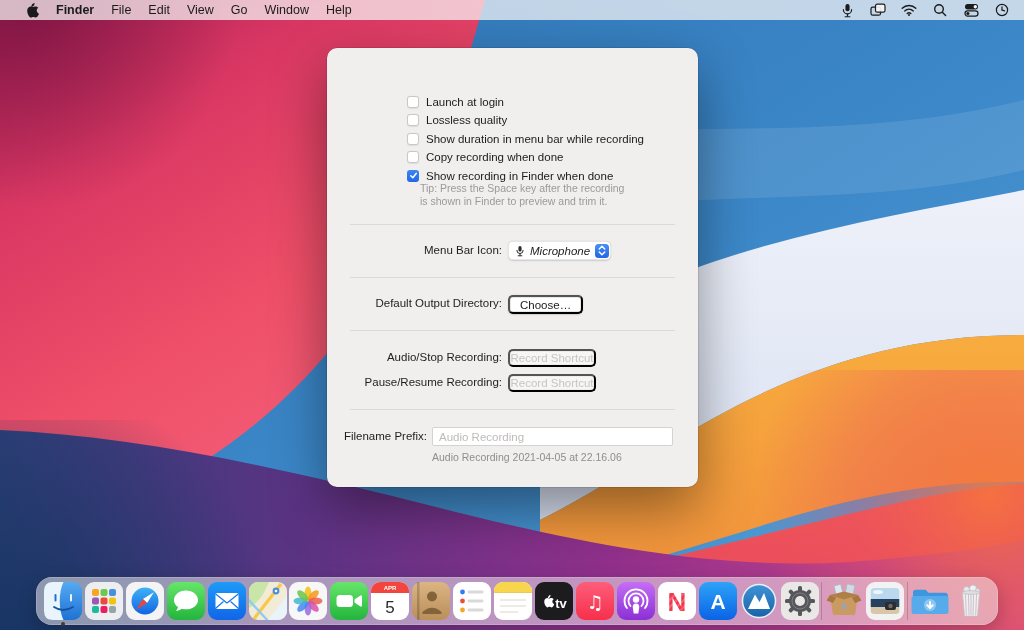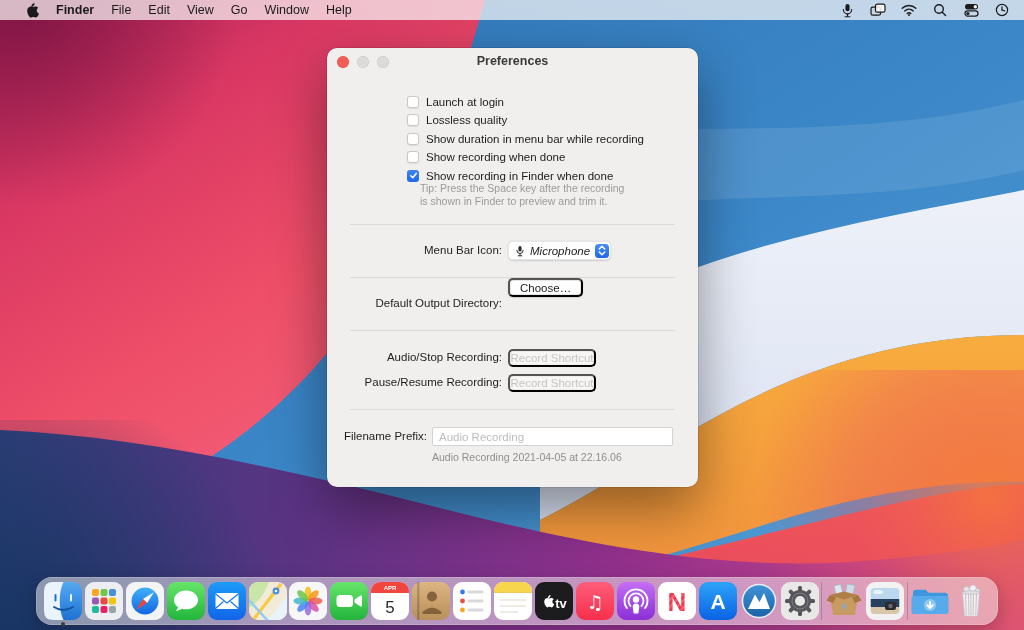--- a/index.html
+++ b/index.html
@@ -234,45 +234,37 @@
         <circle cx="7" cy="7" r="5.6"></circle>
             <line x1="7" y1="7" x2="7" y2="3.8"></line>
             <line x1="7" y1="7" x2="9.6" y2="7.9"></line>
       </g>
         </svg>
     </span>
   </div>
 </div>
 
 <div class="win">
-  <div class="titlebar">
-    <div class="traffic">
-      <span class="tl close"></span>
-      <span class="tl dim"></span>
-      <span class="tl dim"></span>
-    </div>
-    <div class="wtitle">Preferences</div>
-  </div>
 
   <div class="cb-group">
     <label class="cb-row">
       <span class="cb-box"></span>
       <span class="cb-label">Launch at login</span>
     </label>
     <label class="cb-row">
       <span class="cb-box"></span>
       <span class="cb-label">Lossless quality</span>
     </label>
     <label class="cb-row">
       <span class="cb-box"></span>
       <span class="cb-label">Show duration in menu bar while recording</span>
     </label>
     <label class="cb-row">
       <span class="cb-box"></span>
-      <span class="cb-label">Show recording when done</span>
+      <span class="cb-label">Copy recording when done</span>
     </label>
     <label class="cb-row checked">
       <span class="cb-box">
           <svg class="check-glyph" viewBox="0 0 10 10">
             <polyline points="2,5.3 4.2,7.5 8,2.7"></polyline>
           </svg>
         </span>
       <span class="cb-label">Show recording in Finder when done</span>
     </label>
   </div>
@@ -301,21 +293,21 @@
         <polyline points="1,4.4 4,1.4 7,4.4"></polyline>
             <polyline points="1,7.6 4,10.6 7,7.6"></polyline>
       </g>
         </svg>
     </span>
   </div>
 
   <div class="sep" style="top:229px"></div>
 
   <span class="form-label" style="top:249px">Default Output Directory:</span>
-  <button class="btn" style="top:230px">Choose…</button>
+  <button class="btn" style="top:247px">Choose…</button>
 
   <div class="sep" style="top:282px"></div>
 
   <span class="form-label" style="top:303px">Audio/Stop Recording:</span>
   <button class="btn disabled" style="top:301px">Record Shortcut</button>
 
   <span class="form-label" style="top:328px">Pause/Resume Recording:</span>
   <button class="btn disabled" style="top:326px">Record Shortcut</button>
 
   <div class="sep" style="top:361px"></div>

